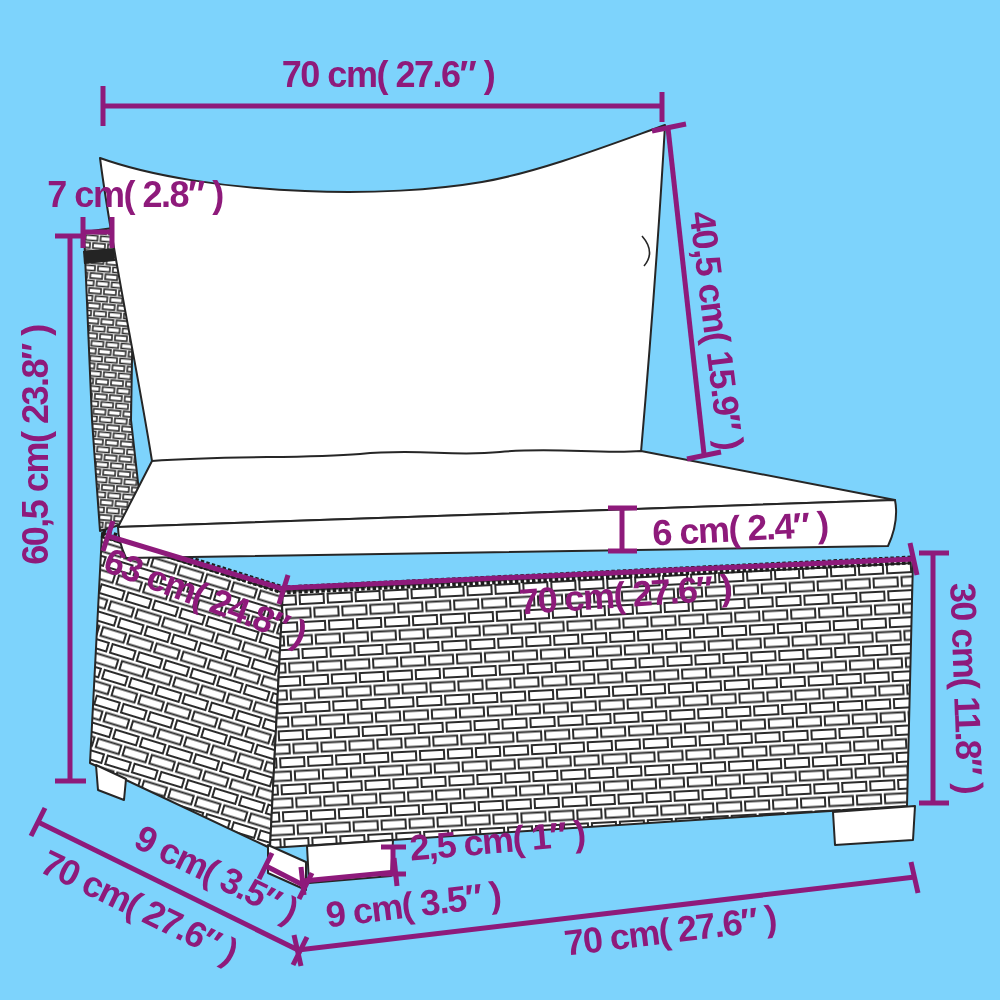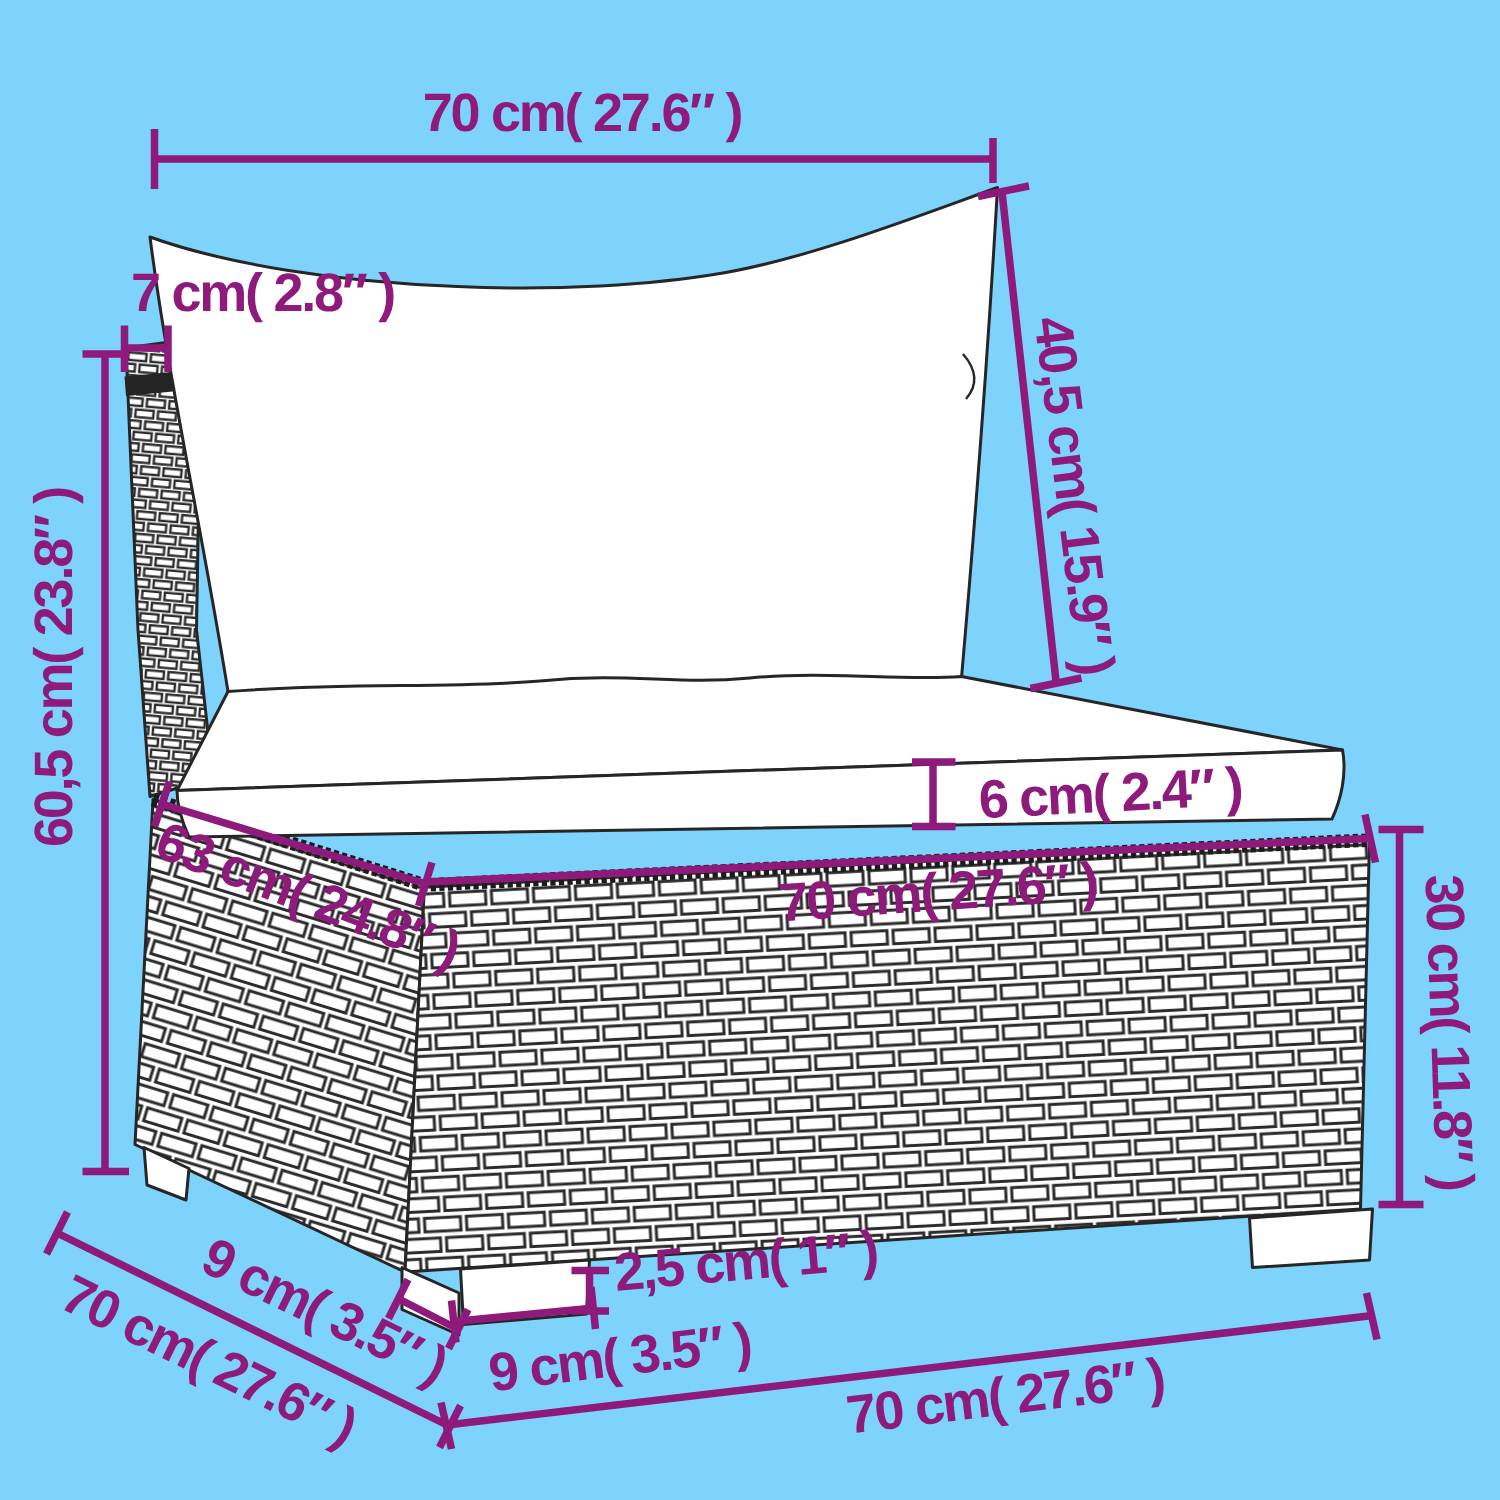--- a/index.html
+++ b/index.html
@@ -171,21 +171,21 @@
       <g>
         <path d="M393,847 V874"></path>
           <path d="M381,847 H406"></path>
           <path d="M381,874 H406"></path>
       </g>
     </g>
   </svg>
 
   <div class="dim-label" style="left:388px;top:75px;transform:translate(-50%,-50%);">70 cm( 27.6″ )</div>
 
-  <div class="dim-label" style="left:135px;top:195px;transform:translate(-50%,-50%);margin-left:40px;">7 cm( 2.8″ )</div>
+  <div class="dim-label" style="left:135px;top:195px;transform:translate(-50%,-50%);">7 cm( 2.8″ )</div>
 
   <div class="dim-label" style="left:716px;top:330px;transform:translate(-50%,-50%) rotate(83deg);">40,5 cm( 15.9″ )</div>
 
   <div class="dim-label" style="left:36px;top:445px;transform:translate(-50%,-50%) rotate(-90deg);">60,5 cm( 23.8″ )</div>
 
   <div class="dim-label" style="left:740px;top:529px;transform:translate(-50%,-50%) rotate(-3deg);">6 cm( 2.4″ )</div>
 
   <div class="dim-label" style="left:205px;top:597px;transform:translate(-50%,-50%) rotate(21deg);">63 cm( 24.8″ )</div>
 
   <div class="dim-label" style="left:625px;top:595px;transform:translate(-50%,-50%) rotate(-4deg);">70 cm( 27.6″ )</div>

